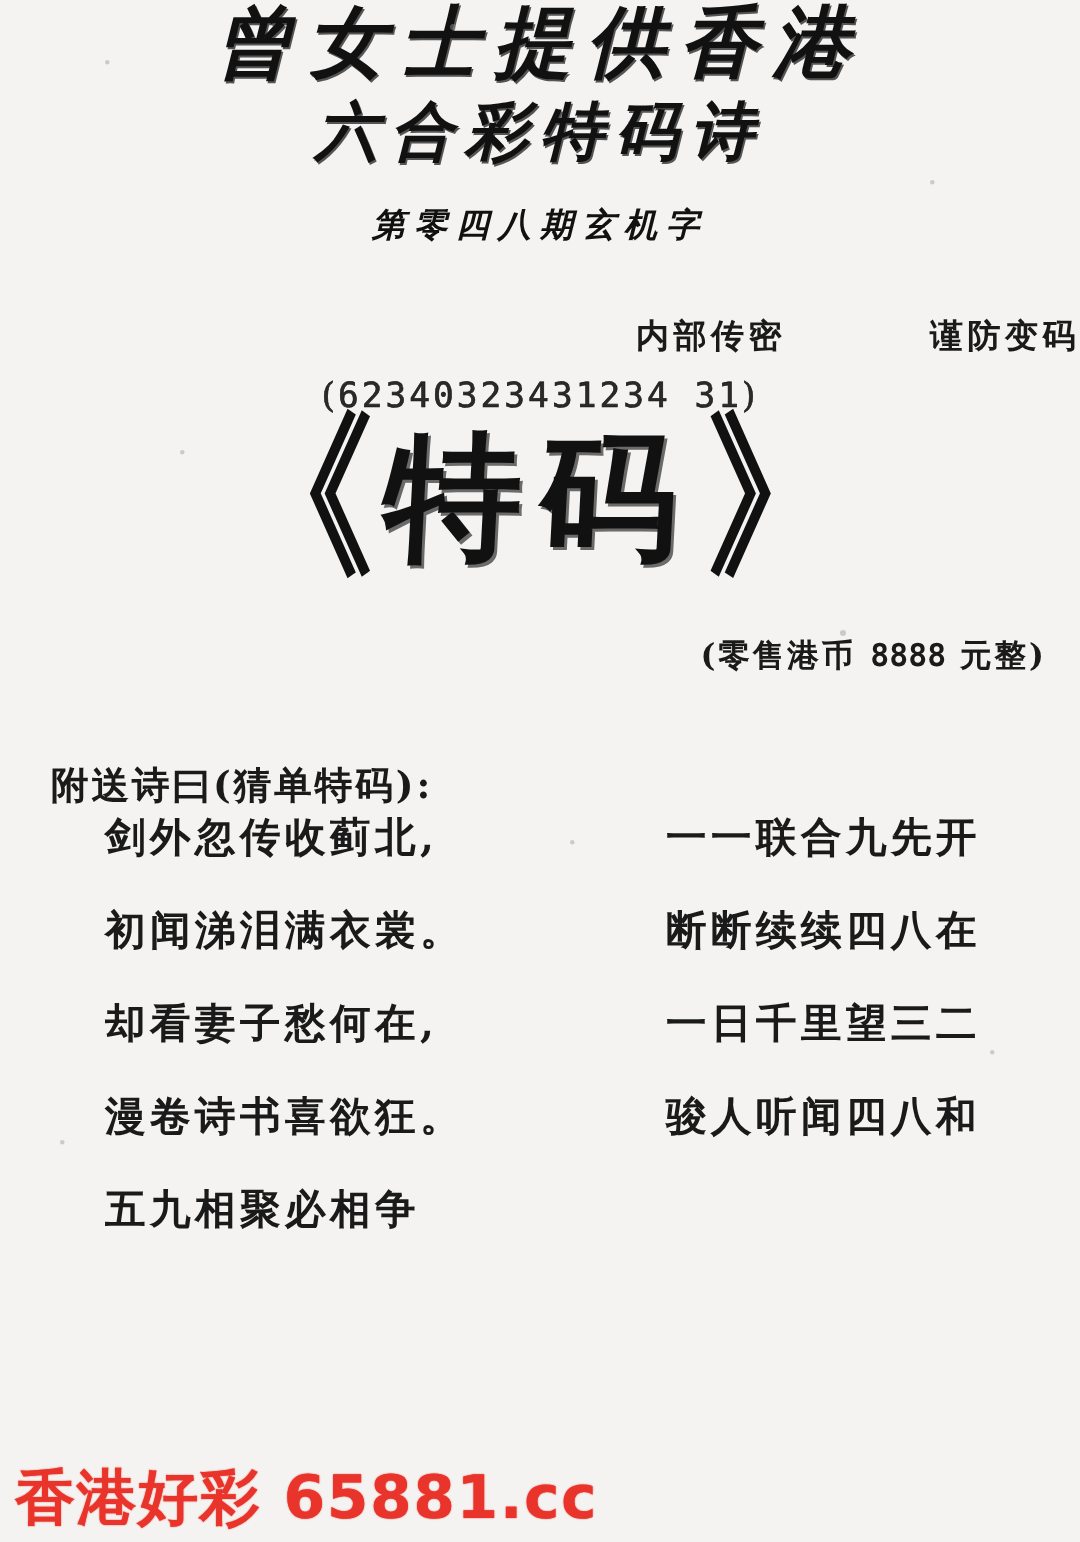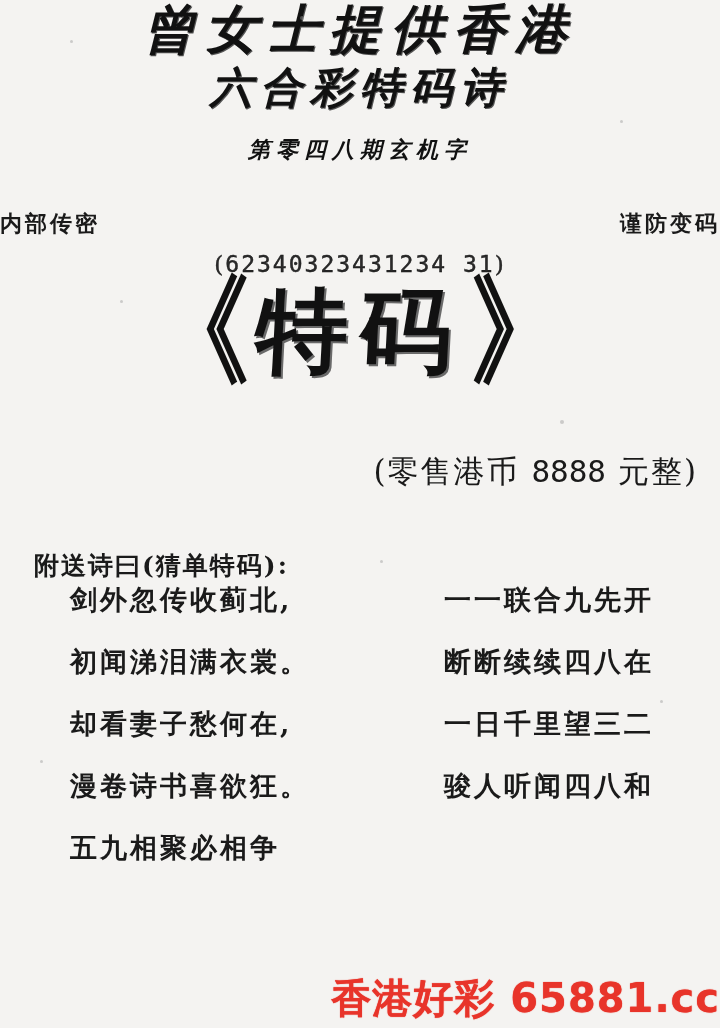--- a/index.html
+++ b/index.html
@@ -57,26 +57,27 @@
   .issue-line {
     font-family: "DejaVu Serif", serif;
     font-weight: bold;
     font-size: 22px;
     letter-spacing: 6px;
     margin-top: 22px;
     color: #111;
   }
   .notice-row {
     display: flex;
-    justify-content: space-between;
+    justify-content: flex-end;
     gap: 96px;
     margin-top: 44px;
     font-size: 22px;
     font-weight: bold;
     letter-spacing: 3px;
+    margin-left: 28px;
   }
   .code-row {
     text-align: center;
     margin-top: 12px;
     font-family: "DejaVu Sans Mono", monospace;
     font-size: 23px;
     letter-spacing: 2px;
     color: #2a2a2a;
     -webkit-text-stroke: 0.4px #111;
   }
@@ -103,23 +104,23 @@
     font-size: 92px;
     letter-spacing: 12px;
     line-height: 1;
     color: #111;
     text-shadow: 2px 2px 0 #6a6a6a;
     transform: skewX(-3deg);
   }
   .price-row {
     text-align: right;
     padding-right: 22px;
-    margin-top: 72px;
-    font-size: 31px;
-    font-weight: normal;
+    margin-top: 44px;
+    font-size: 21px;
+    font-weight: bold;
     letter-spacing: 2px;
   }
   .price-row .num {
     font-family: "DejaVu Sans Mono", monospace;
     letter-spacing: 0px;
   }
   .poem-head {
     margin-top: 56px;
     padding-left: 34px;
     font-size: 25px;
@@ -152,21 +153,21 @@
     font-size: 27px;
     letter-spacing: 3px;
     font-weight: bold;
     margin-top: 6px;
   }
   .watermark {
     position: absolute;
     left: 0;
     bottom: 2px;
     width: 720px;
-    text-align: right;
+    text-align: left;
     padding-left: 10px;
     box-sizing: border-box;
     font-family: "DejaVu Sans", sans-serif;
     font-weight: bold;
     font-size: 40px;
     color: #e8342a;
     letter-spacing: 1px;
     text-shadow: 0 0 1px #e8342a;
     pointer-events: none;
   }

